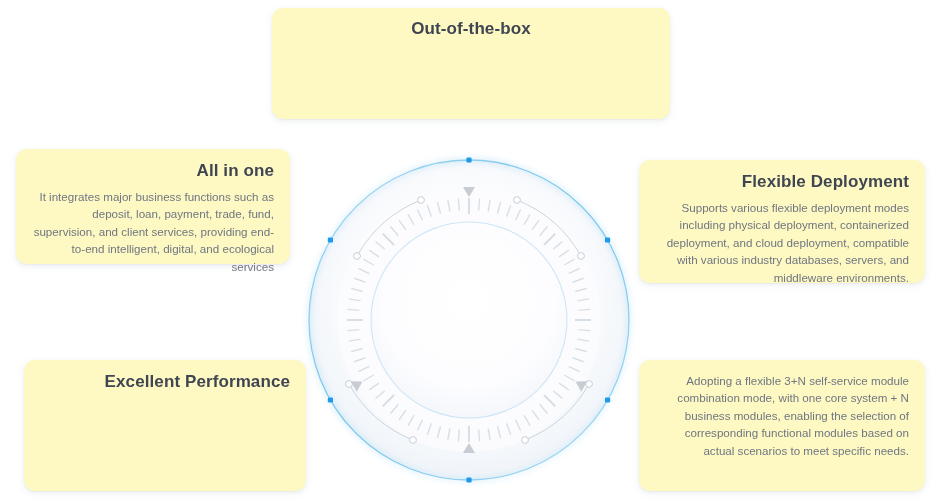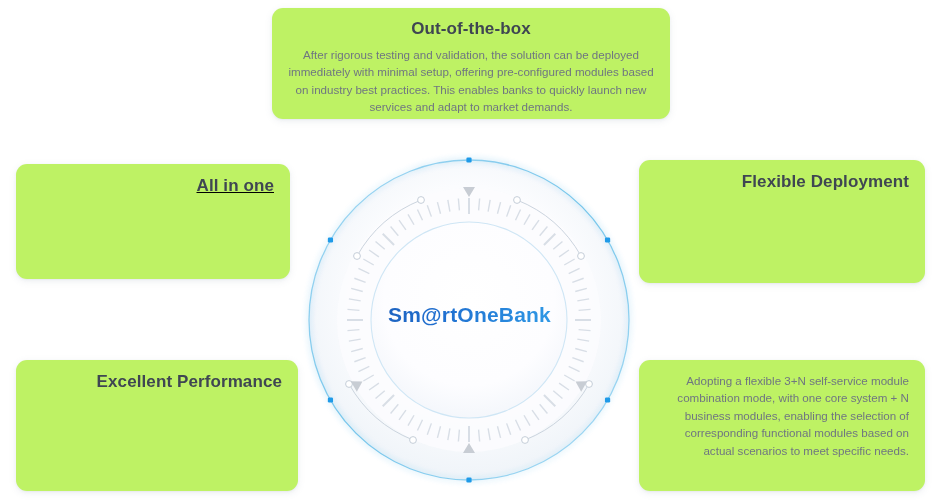--- a/index.html
+++ b/index.html
@@ -18,21 +18,21 @@
     position: absolute;
     inset: 0;
     width: 941px;
     height: 500px;
   }
 
   
   .card {
     position: absolute;
     box-sizing: border-box;
-    background: #bef264;
+    background: #fef9c3;
     border-radius: 11px;
     box-shadow: 0 2px 7px rgba(140, 155, 175, 0.16),
                 0 1px 2px rgba(140, 155, 175, 0.10);
     padding: 12px 16px 14px 16px;
   }
   .card-title {
     font-size: 17px;
     font-weight: bold;
     color: #3f4652;
     letter-spacing: 0.1px;
@@ -49,27 +49,27 @@
   .align-right { text-align: right; }
   .align-left  { text-align: right; }
   .align-center{ text-align: center; }
 
   
   #card-out-of-the-box {
     left: 272px; top: 8px; width: 398px; height: 111px;
     padding-top: 11px;
   }
   #card-all-in-one {
-    left: 16px; top: 164px; width: 274px; height: 115px; text-decoration: underline;
+    left: 16px; top: 149px; width: 274px; height: 115px;
   }
   #card-flexible-deployment {
     left: 639px; top: 160px; width: 286px; height: 123px;
   }
   #card-excellent-performance {
-    left: 16px; top: 360px; width: 282px; height: 131px;
+    left: 24px; top: 360px; width: 282px; height: 131px;
   }
   #card-modular-combination {
     left: 639px; top: 360px; width: 286px; height: 131px;
   }
 
   
   #central-graphic {
     position: absolute;
     left: 297px;
     top: 148px;
@@ -94,29 +94,30 @@
     -webkit-text-fill-color: transparent;
   }
 </style>
 </head>
 <body>
 
 <div class="stage">
 
   <div class="card align-center" id="card-out-of-the-box">
     <div class="card-title">Out-of-the-box</div>
-    <div class="card-body">After rigorous testing and validation, the solution can be deployed immediately with minimal setup, offering pre-configured modules based on industry best practices. This enables banks to quickly launch new services and adapt to market demands.</div>
   </div>
 
   <div class="card align-right" id="card-all-in-one">
     <div class="card-title">All in one</div>
+    <div class="card-body">It integrates major business functions such as deposit, loan, payment, trade, fund, supervision, and client services, providing end-to-end intelligent, digital, and ecological services</div>
   </div>
 
   <div class="card align-left" id="card-flexible-deployment">
     <div class="card-title">Flexible Deployment</div>
+    <div class="card-body">Supports various flexible deployment modes including physical deployment, containerized deployment, and cloud deployment, compatible with various industry databases, servers, and middleware environments.</div>
   </div>
 
   <div class="card align-right" id="card-excellent-performance">
     <div class="card-title">Excellent Performance</div>
   </div>
 
   <div class="card align-left" id="card-modular-combination">
     <div class="card-body">Adopting a flexible 3+N self-service module combination mode, with one core system + N business modules, enabling the selection of corresponding functional modules based on actual scenarios to meet specific needs.</div>
   </div>
 
@@ -257,16 +258,15 @@
       <g id="accent-dots">
           <rect x="169.4" y="9.4" width="5.2" height="5.2" rx="1.3" fill="#1f9ae8"></rect>
           <rect x="30.835935394489802" y="89.40000000000002" width="5.2" height="5.2" rx="1.3" fill="#1f9ae8"></rect>
           <rect x="307.9640646055102" y="89.40000000000002" width="5.2" height="5.2" rx="1.3" fill="#1f9ae8"></rect>
           <rect x="307.9640646055102" y="249.4" width="5.2" height="5.2" rx="1.3" fill="#1f9ae8"></rect>
           <rect x="169.4" y="329.4" width="5.2" height="5.2" rx="1.3" fill="#1f9ae8"></rect>
           <rect x="30.835935394489802" y="249.4" width="5.2" height="5.2" rx="1.3" fill="#1f9ae8"></rect>
         </g>
     </svg>
 
-    <div class="brand-text">Sm@rtOneBank</div>
   </div>
 
 </div>
 
 </body></html>

